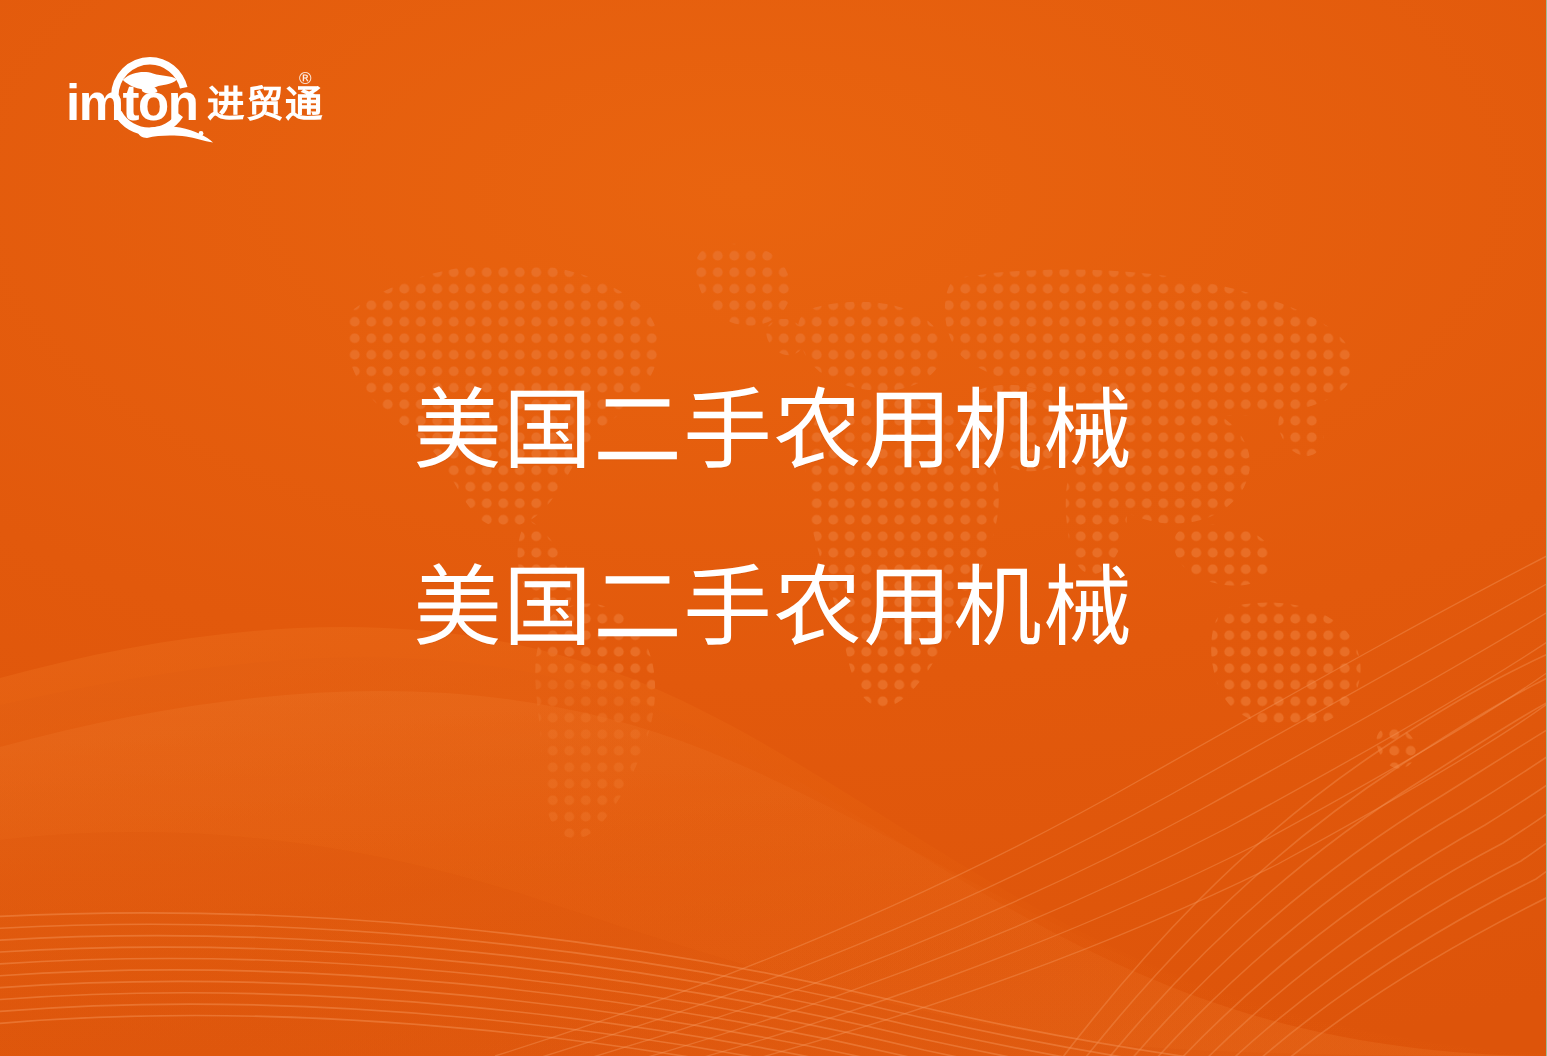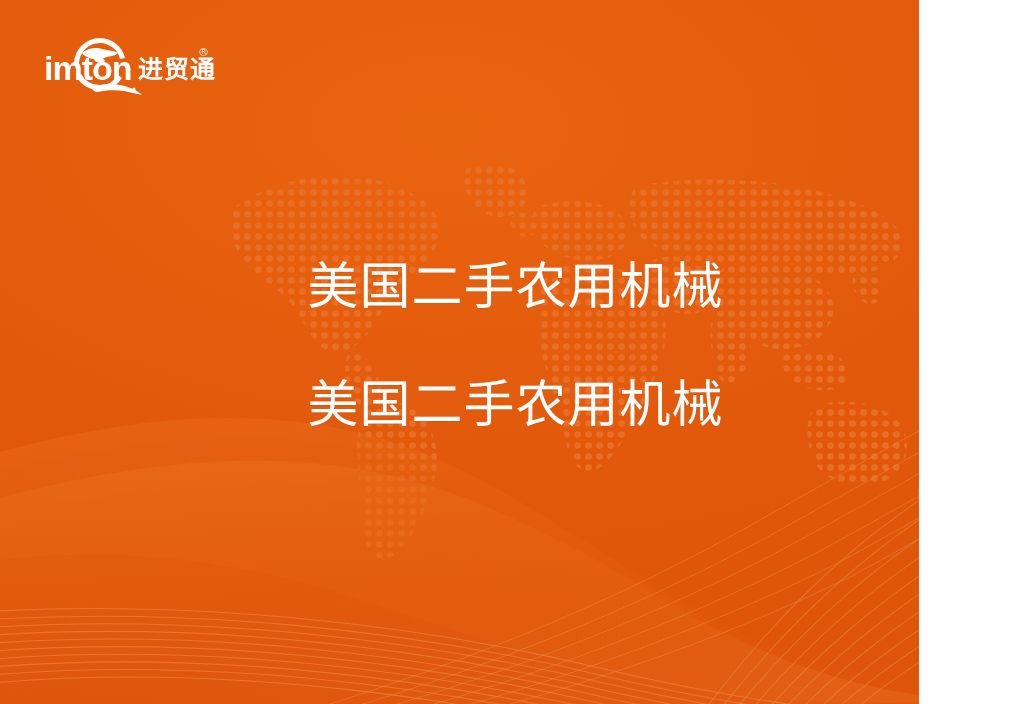--- a/index.html
+++ b/index.html
@@ -3,21 +3,21 @@
 <meta charset="utf-8">
 <title>imton banner</title>
 <style>
   html, body {
     margin: 0;
     padding: 0;
     background: #ffffff;
   }
   #banner {
     position: relative;
-    width: 919px;
+    width: 1031px;
     height: 704px;
     overflow: hidden;
     background: #15803d;
     font-family: "Liberation Sans", "DejaVu Sans", sans-serif;
     -webkit-font-smoothing: antialiased;
   }
 
   
   .layer {
     position: absolute;
@@ -53,21 +53,21 @@
     position: absolute;
     left: 0;
     top: 228px;
     width: 1031px;
     text-align: center;
     color: #ffffff;
     z-index: 5;
   }
   .hl-line {
     font-family: "Liberation Sans", "DejaVu Sans", sans-serif;
-    font-size: 51px;
+    font-size: 59px;
     line-height: 118px;
     font-weight: 400;
     letter-spacing: 1px;
     color: #ffffff;
     white-space: nowrap;
     text-shadow: 0 1px 0 rgba(150,55,0,0.10);
   }
 </style>
 </head>
 <body>

